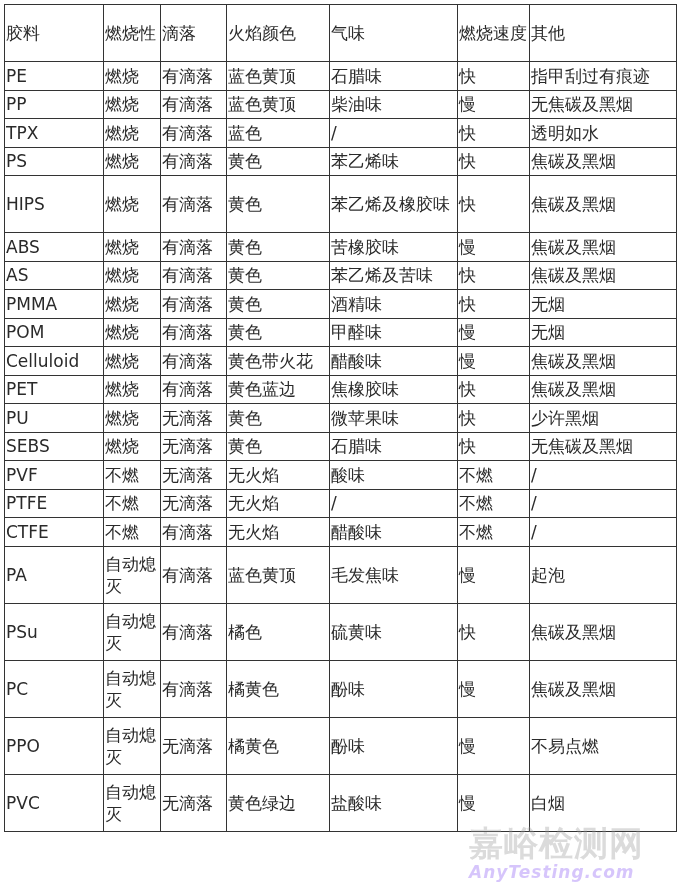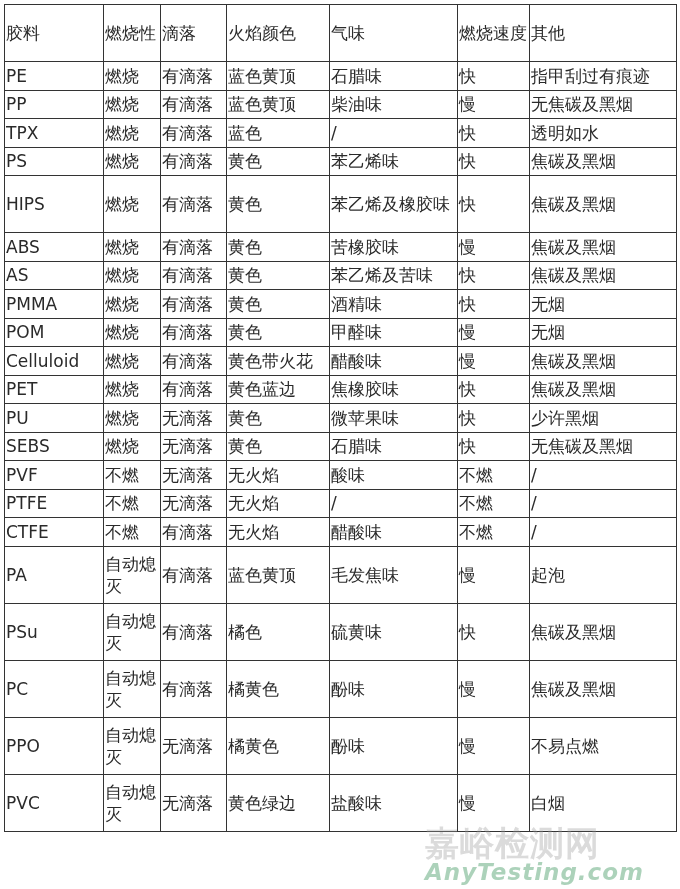--- a/index.html
+++ b/index.html
@@ -6,21 +6,21 @@
     body { width: 680px; height: 889px; overflow: hidden; position: relative;
            font-family: "DejaVu Sans", "Liberation Sans", sans-serif; color: #222; }
     table { position: absolute; left: 4px; top: 4px; border-collapse: collapse; table-layout: fixed; width: 672px; }
     td { border: 1px solid #333; padding: 0 1px; font-size: 17px; line-height: 22px; vertical-align: middle;
          overflow: hidden; word-break: break-all; color: #2a2a2a; }
     tr.hdr td { height: 56px; }
     tr.r1 td { height: 27.5px; }
     tr.r2 td { height: 56px; }
     .watermark { position: absolute; right: 36px; bottom: 6px; text-align: left; pointer-events: none; opacity: 0.35; }
     .wm-cn { font-size: 34px; color: #9a9a9a; font-weight: bold; letter-spacing: 1px; line-height: 36px; }
-    .wm-en { font-size: 23px; color: #15803d; font-style: italic; font-weight: bold; line-height: 22px; letter-spacing: 1px; }
+    .wm-en { font-size: 17px; color: #8b5cf6; font-style: italic; font-weight: bold; line-height: 22px; letter-spacing: 1px; }
   </style>
 </head>
 <body>
 
 <table>
   <colgroup>
     <col style="width:99px">
       <col style="width:57px">
       <col style="width:66px">
       <col style="width:103px">

